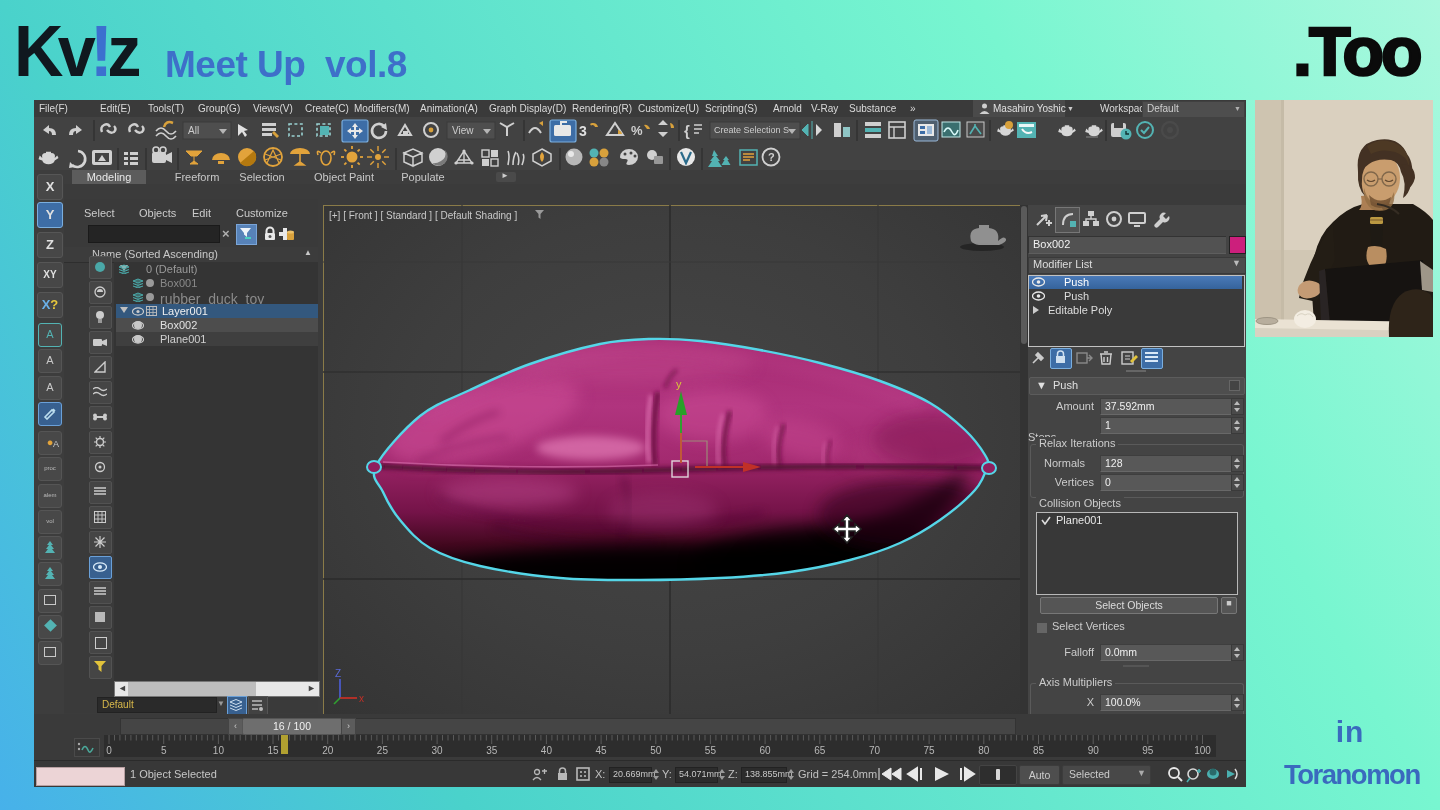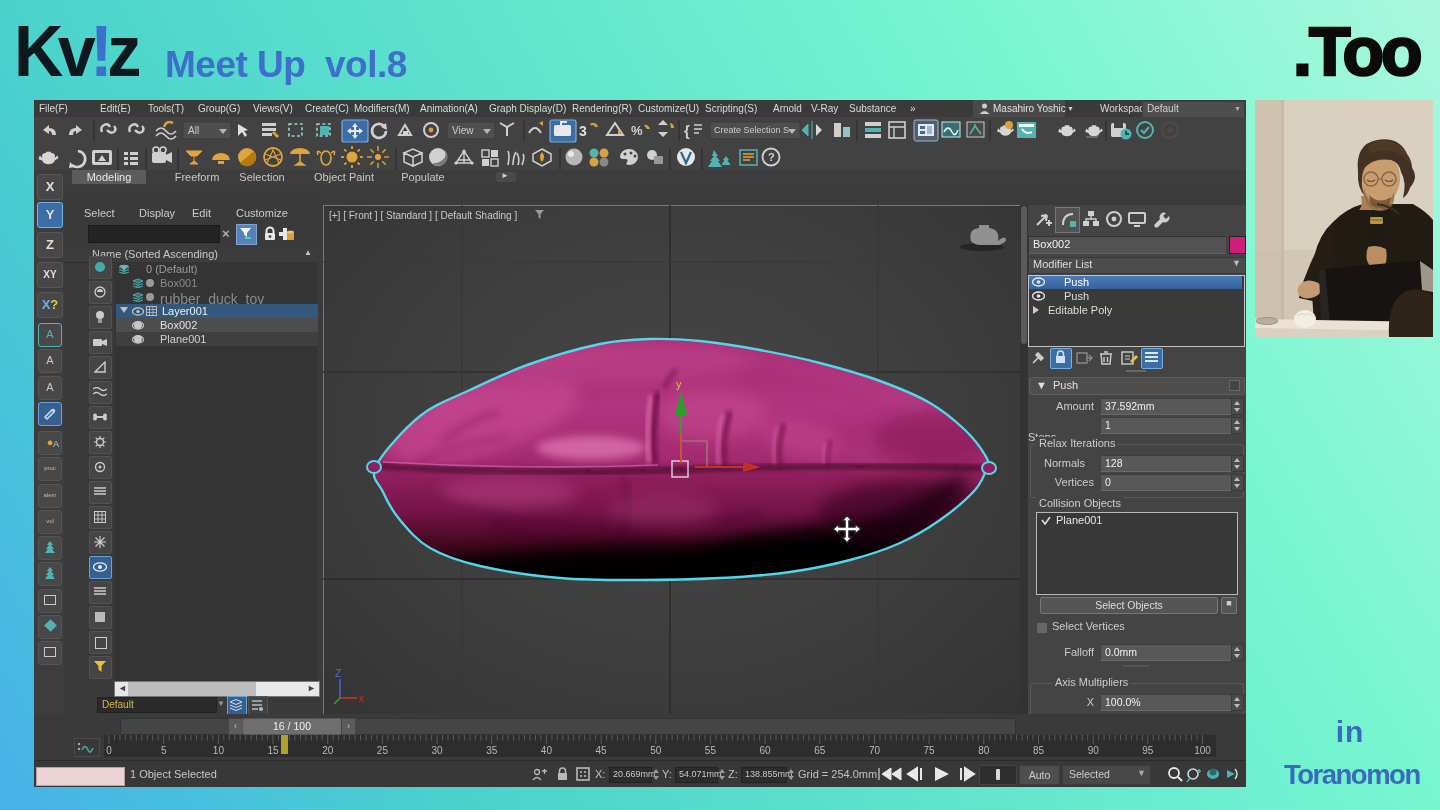--- a/index.html
+++ b/index.html
@@ -343,21 +343,21 @@
       <div class="rtab" style="left:96px;width:74px">Freeform</div>
       <div class="rtab" style="left:163px;width:70px">Selection</div>
       <div class="rtab" style="left:232px;width:96px">Object Paint</div>
       <div class="rtab" style="left:323px;width:72px">Populate</div>
       <div style="position:absolute;left:432px;top:2px;width:20px;height:10px;background:#4a4a4a;border-radius:2px;">
           <span style="position:absolute;left:5px;top:-1px;color:#ccc;font-size:8px">►</span>
         </div>
     </div>
     <div class="abs" id="explorer">
       <div style="position:absolute;left:20px;top:8px;color:#cccccc">Select</div>
-      <div style="position:absolute;left:75px;top:8px;color:#cccccc">Display</div>
+      <div style="position:absolute;left:75px;top:8px;color:#cccccc">Objects</div>
       <div style="position:absolute;left:128px;top:8px;color:#cccccc">Edit</div>
       <div style="position:absolute;left:172px;top:8px;color:#cccccc">Customize</div>
       <div style="position:absolute;left:24px;top:26px;width:130px;height:16px;background:#242424;border:1px solid #1a1a1a"></div>
       <div style="position:absolute;left:158px;top:27px;color:#b0b0b0;font-size:13px;font-weight:bold">×</div>
       <div style="position:absolute;left:172px;top:25px;width:19px;height:19px;background:#5782b8;border:1px solid #7aa5d8"><svg width="17" height="17">
             <path d="M3 3 h11 l-4 5 v4 l-3 -2.5 v-1.5 z" fill="#eef4fa"></path>
             <path d="M8 13 h6" stroke="#4ad0c0" stroke-width="2"></path>
           </svg></div>
       <div style="position:absolute;left:198px;top:27px;width:16px;height:16px"><svg width="16" height="16">
             <rect x="3" y="7" width="10" height="7" rx="1" fill="#e8e8e8"></rect>
@@ -724,21 +724,21 @@
         <div style="position:absolute;left:0px;top:441px;width:66px;text-align:right;color:#ccc">Falloff</div>
         <div style="position:absolute;left:72px;top:439px;width:130px;height:15px;background:#585858;border-top:1px solid #3e3e3e;border-left:1px solid #3e3e3e;border-bottom:1px solid #686868">
           <span style="position:absolute;left:4px;top:1px;color:#f0f0f0;font-size:10.5px">0.0mm</span>
         </div>
         <div style="position:absolute;left:203px;top:439px;width:11px;height:15px;background:#4a4a4a;border:1px solid #3a3a3a">
           <i style="position:absolute;left:2px;top:2px;border-left:3px solid transparent;border-right:3px solid transparent;border-bottom:4px solid #bbb"></i>
           <i style="position:absolute;left:2px;bottom:2px;border-left:3px solid transparent;border-right:3px solid transparent;border-top:4px solid #bbb"></i>
         </div>
         <div style="position:absolute;left:95px;top:460px;width:26px;height:2px;background:#555"></div>
         <div style="position:absolute;left:2px;top:478px;width:212px;height:46px;border-top:1px solid #5a5a5a;border-left:1px solid #5a5a5a;border-right:1px solid #5a5a5a;border-radius:3px 3px 0 0"></div>
-        <div style="position:absolute;left:24px;top:471px;background:#444;padding:0 3px;color:#ccc">Axis Multipliers</div>
+        <div style="position:absolute;left:8px;top:471px;background:#444;padding:0 3px;color:#ccc">Axis Multipliers</div>
         <div style="position:absolute;left:0px;top:491px;width:66px;text-align:right;color:#ccc">X</div>
         <div style="position:absolute;left:72px;top:489px;width:130px;height:15px;background:#585858;border-top:1px solid #3e3e3e;border-left:1px solid #3e3e3e;border-bottom:1px solid #686868">
           <span style="position:absolute;left:4px;top:1px;color:#f0f0f0;font-size:10.5px">100.0%</span>
         </div>
         <div style="position:absolute;left:203px;top:489px;width:11px;height:15px;background:#4a4a4a;border:1px solid #3a3a3a">
           <i style="position:absolute;left:2px;top:2px;border-left:3px solid transparent;border-right:3px solid transparent;border-bottom:4px solid #bbb"></i>
           <i style="position:absolute;left:2px;bottom:2px;border-left:3px solid transparent;border-right:3px solid transparent;border-top:4px solid #bbb"></i>
         </div>
       </div>
     <div class="abs" id="timeline">

